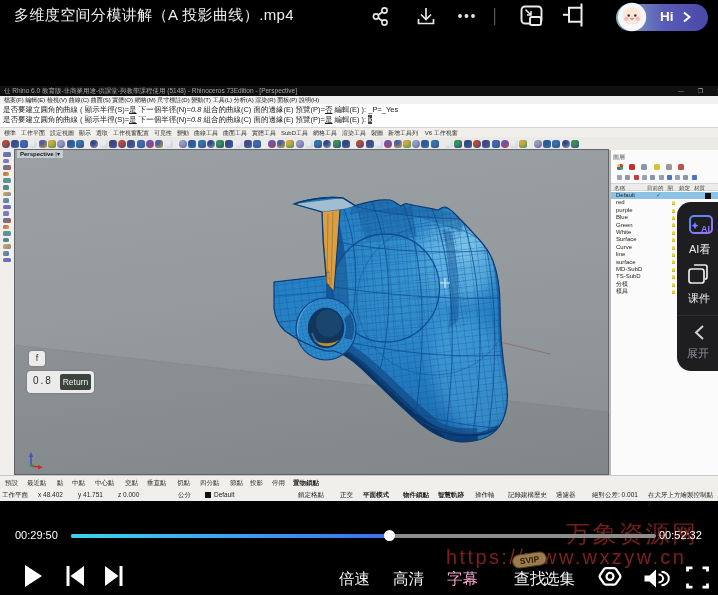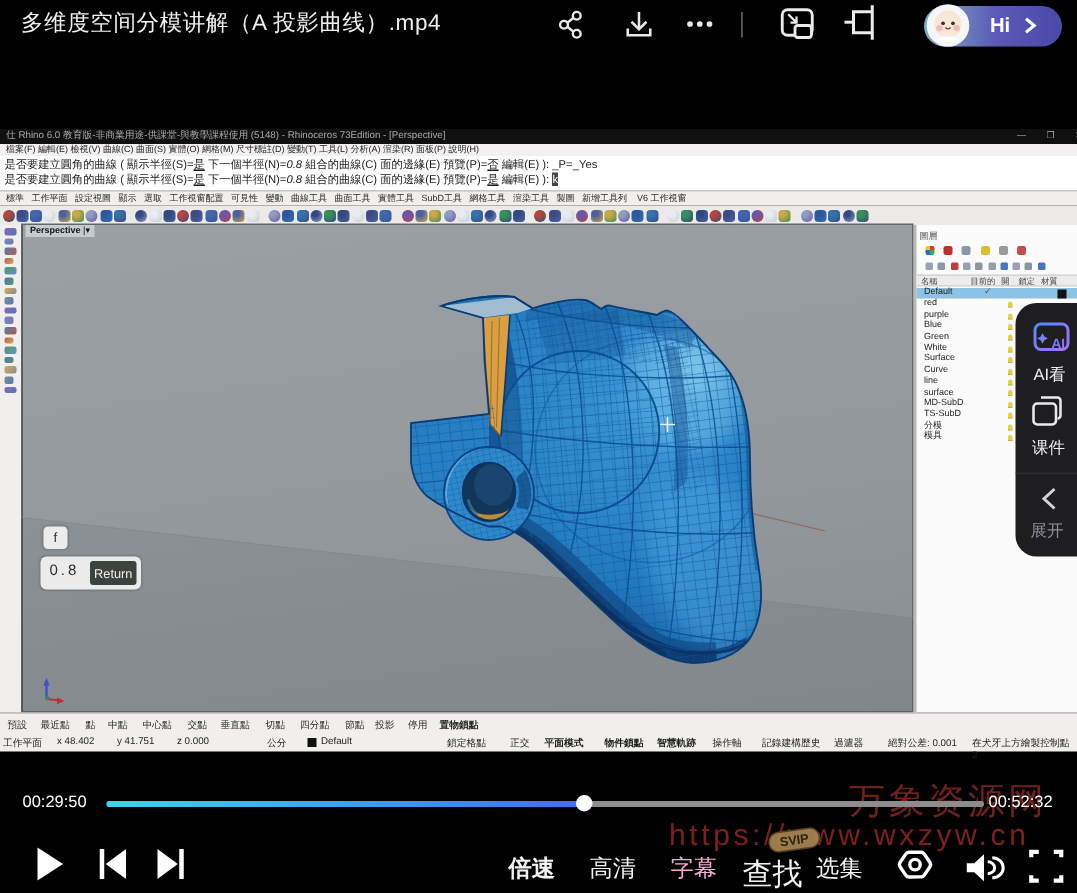--- a/index.html
+++ b/index.html
@@ -414,17 +414,17 @@
     <path d="M661.5,13.8 a7.2,6.6 0 0 1 0,13.4" stroke="#fff" stroke-width="2" fill="none"></path>
   </g>
 
   <g stroke="#fff" stroke-width="2.8" fill="none">
     <path d="M687.5,13.5 L687.5,9.9 L692.5,9.9"></path>
     <path d="M702.5,9.9 L707.5,9.9 L707.5,13.5"></path>
     <path d="M707.5,25.5 L707.5,29.1 L702.5,29.1"></path>
     <path d="M692.5,29.1 L687.5,29.1 L687.5,25.5"></path>
   </g>
 </svg>
-<div class="a" style="left:339px;top:569px;color:#f2f2f2;font-size:15.5px;font-weight:bold;">倍速</div>
+<div class="a" style="left:339px;top:569px;color:#f2f2f2;font-size:15.5px;">倍速</div>
 <div class="a" style="left:393px;top:569px;color:#f2f2f2;font-size:15.5px;">高清</div>
 <div class="a" style="left:447px;top:569px;color:#f9a8d4;font-size:15.5px;">字幕</div>
-<div class="a" style="left:495px;top:569px;color:#f2f2f2;font-size:20px;">查找</div>
+<div class="a" style="left:514px;top:569px;color:#f2f2f2;font-size:16px;">查找</div>
 <div class="a" style="left:544px;top:569px;color:#f2f2f2;font-size:15.5px;">选集</div>
 
 </body></html>

